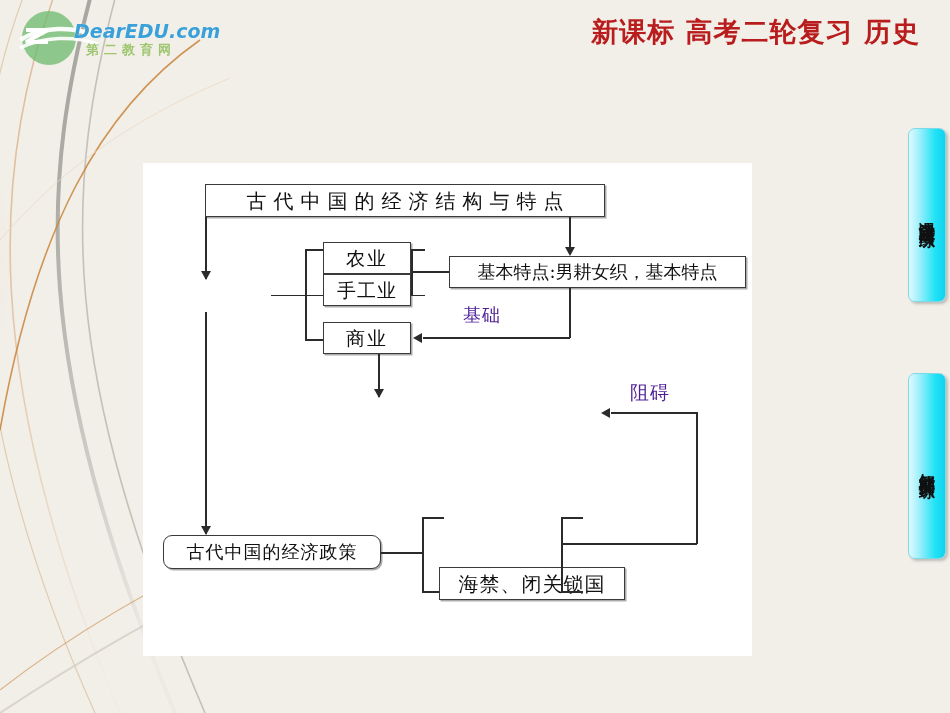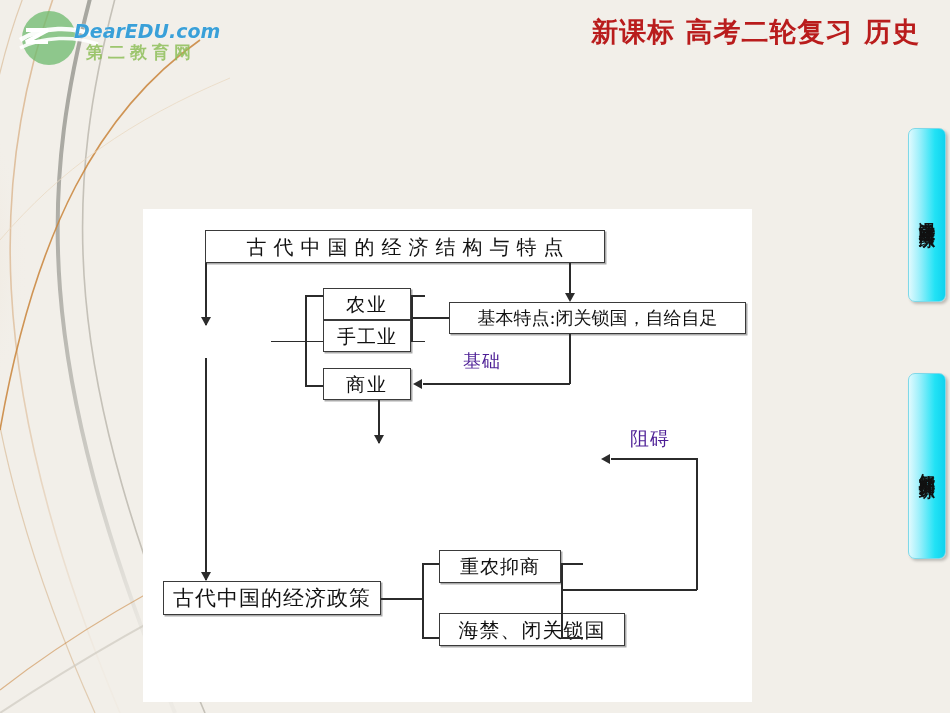--- a/index.html
+++ b/index.html
@@ -19,21 +19,20 @@
     position:absolute;right:30px;top:14px;
     font-family:"DejaVu Sans","Liberation Sans",sans-serif;
     font-weight:bold;font-size:27px;color:#b91c1c;
     letter-spacing:1px;white-space:nowrap;
   }
 
   
   #panel{
     position:absolute;left:143px;top:163px;width:609px;height:493px;
     background:#fff;
-    margin-top:46px;
   }
 
   
   .dbox{
     position:absolute;box-sizing:border-box;
     border:1.6px solid #3a3a3a;
     background:#fff;
     display:flex;align-items:center;justify-content:center;
     font-family:"DejaVu Serif","Liberation Serif",serif;
     color:#111;line-height:1;
@@ -101,21 +100,21 @@
 </svg>
 
 <div id="logo">
   <svg viewBox="0 0 190 58" width="190" height="58" xmlns="http://www.w3.org/2000/svg">
     <circle cx="37" cy="30" r="27" fill="#6cba6c" opacity="0.75"></circle>
     <path d="M 8 32 C 30 18, 62 18, 84 28" fill="none" stroke="#ffffff" stroke-width="4.5" opacity="0.95"></path>
     <path d="M 8 40 C 32 28, 62 28, 86 36" fill="none" stroke="#ffffff" stroke-width="3.5" opacity="0.9"></path>
     <path d="M 14 22 L 36 22 L 14 34 L 36 34" fill="none" stroke="#ffffff" stroke-width="4"></path>
   </svg>
   <div style="position:absolute;left:62px;top:12px;font-family:'DejaVu Sans','Liberation Sans',sans-serif;font-weight:bold;font-style:italic;font-size:19px;color:#3aa0d8;text-shadow:0 0 1px #fff;">DearEDU.com</div>
-  <div style="position:absolute;left:74px;top:33px;font-family:'DejaVu Serif','Liberation Serif',serif;font-weight:bold;font-size:17px;letter-spacing:5px;color:#8fbf5a;opacity:.85;">第二教育网</div>
+  <div style="position:absolute;left:74px;top:33px;font-family:'DejaVu Serif','Liberation Serif',serif;font-weight:bold;font-size:13px;letter-spacing:5px;color:#8fbf5a;opacity:.85;">第二教育网</div>
 </div>
 
 <div id="header-title">新课标  高考二轮复习  历史</div>
 
 <div class="sidetab" style="top:128px;height:172px;">
   <span class="sidetab-text">课堂限时演练</span>
 </div>
 <div class="sidetab" style="top:373px;height:184px;">
   <span class="sidetab-text">知能提升训练</span>
 </div>
@@ -137,21 +136,21 @@
   <div class="dbox" style="left:180px;top:79px;width:88px;height:32px;font-size:19px;letter-spacing:2px;">农业</div>
   <div class="dbox" style="left:180px;top:159px;width:88px;height:32px;font-size:19px;letter-spacing:2px;">商业</div>
   <div class="dbox" style="left:180px;top:111px;width:88px;height:32px;font-size:19px;letter-spacing:1px;">手工业</div>
 
   <div class="ln lnv" style="left:268px;top:86px;height:46px;"></div>
   <div class="ln lnh" style="left:268px;top:86px;width:14px;"></div>
   <div class="ln lnh" style="left:268px;top:131.5px;width:14px;"></div>
   <div class="ln lnh" style="left:268px;top:108px;width:38px;"></div>
   <div class="ln lnv" style="left:304px;top:108px;height:1.6px;"></div>
 
-  <div class="dbox" style="left:306px;top:93px;width:297px;height:32px;font-size:18px;letter-spacing:0px;padding:0 4px;">基本特点:闭关锁国，自给自足</div>
+  <div class="dbox" style="left:306px;top:93px;width:297px;height:32px;font-size:18px;letter-spacing:0px;padding:0 4px;">基本特点:男耕女织，基本特点</div>
 
   <div class="ln lnv" style="left:426px;top:54px;height:32px;"></div>
   <div class="arw arw-d" style="left:421.5px;top:84px;"></div>
 
   <div class="ln lnv" style="left:426px;top:125px;height:50px;"></div>
   <div class="ln lnh" style="left:280px;top:174px;width:147px;"></div>
   <div class="arw arw-l" style="left:270px;top:170px;"></div>
   <div class="lbl" style="left:320px;top:140px;font-size:18px;letter-spacing:1px;">基础</div>
 
   <div class="ln lnv" style="left:235px;top:191px;height:43px;"></div>
@@ -160,27 +159,26 @@
 
   <div class="ln lnh" style="left:468px;top:249px;width:86px;"></div>
   <div class="arw arw-l" style="left:458px;top:245px;"></div>
   <div class="ln lnv" style="left:553px;top:249px;height:132px;"></div>
   <div class="ln lnh" style="left:418px;top:380px;width:136px;"></div>
   <div class="lbl" style="left:487px;top:217px;font-size:19px;letter-spacing:1px;">阻碍</div>
 
   <div class="ln lnv" style="left:62px;top:149px;height:222px;"></div>
   <div class="arw arw-d" style="left:57.5px;top:363px;"></div>
 
-  <div class="dbox" style="left:20px;top:372px;width:218px;height:34px;font-size:21px;letter-spacing:1px;">古代中国的经济政策</div>
+  <div class="dbox" style="left:20px;top:372px;width:218px;height:34px;font-size:18px;letter-spacing:1px;border-radius:9px;">古代中国的经济政策</div>
 
   <div class="ln lnh" style="left:238px;top:389px;width:42px;"></div>
   <div class="ln lnv" style="left:279px;top:354px;height:76px;"></div>
   <div class="ln lnh" style="left:279px;top:354px;width:22px;"></div>
   <div class="ln lnh" style="left:279px;top:428px;width:22px;"></div>
 
-  <div class="dbox" style="left:296px;top:341px;width:122px;height:33px;font-size:19px;letter-spacing:1px;">重农抑商</div>
   <div class="dbox" style="left:296px;top:404px;width:186px;height:33px;font-size:20px;letter-spacing:1px;">海禁、闭关锁国</div>
 
   <div class="ln lnh" style="left:418px;top:354px;width:22px;"></div>
   <div class="ln lnv" style="left:418px;top:354px;height:76px;"></div>
   <div class="ln lnh" style="left:418px;top:428px;width:22px;"></div>
 
 </div>
 
 </body></html>

